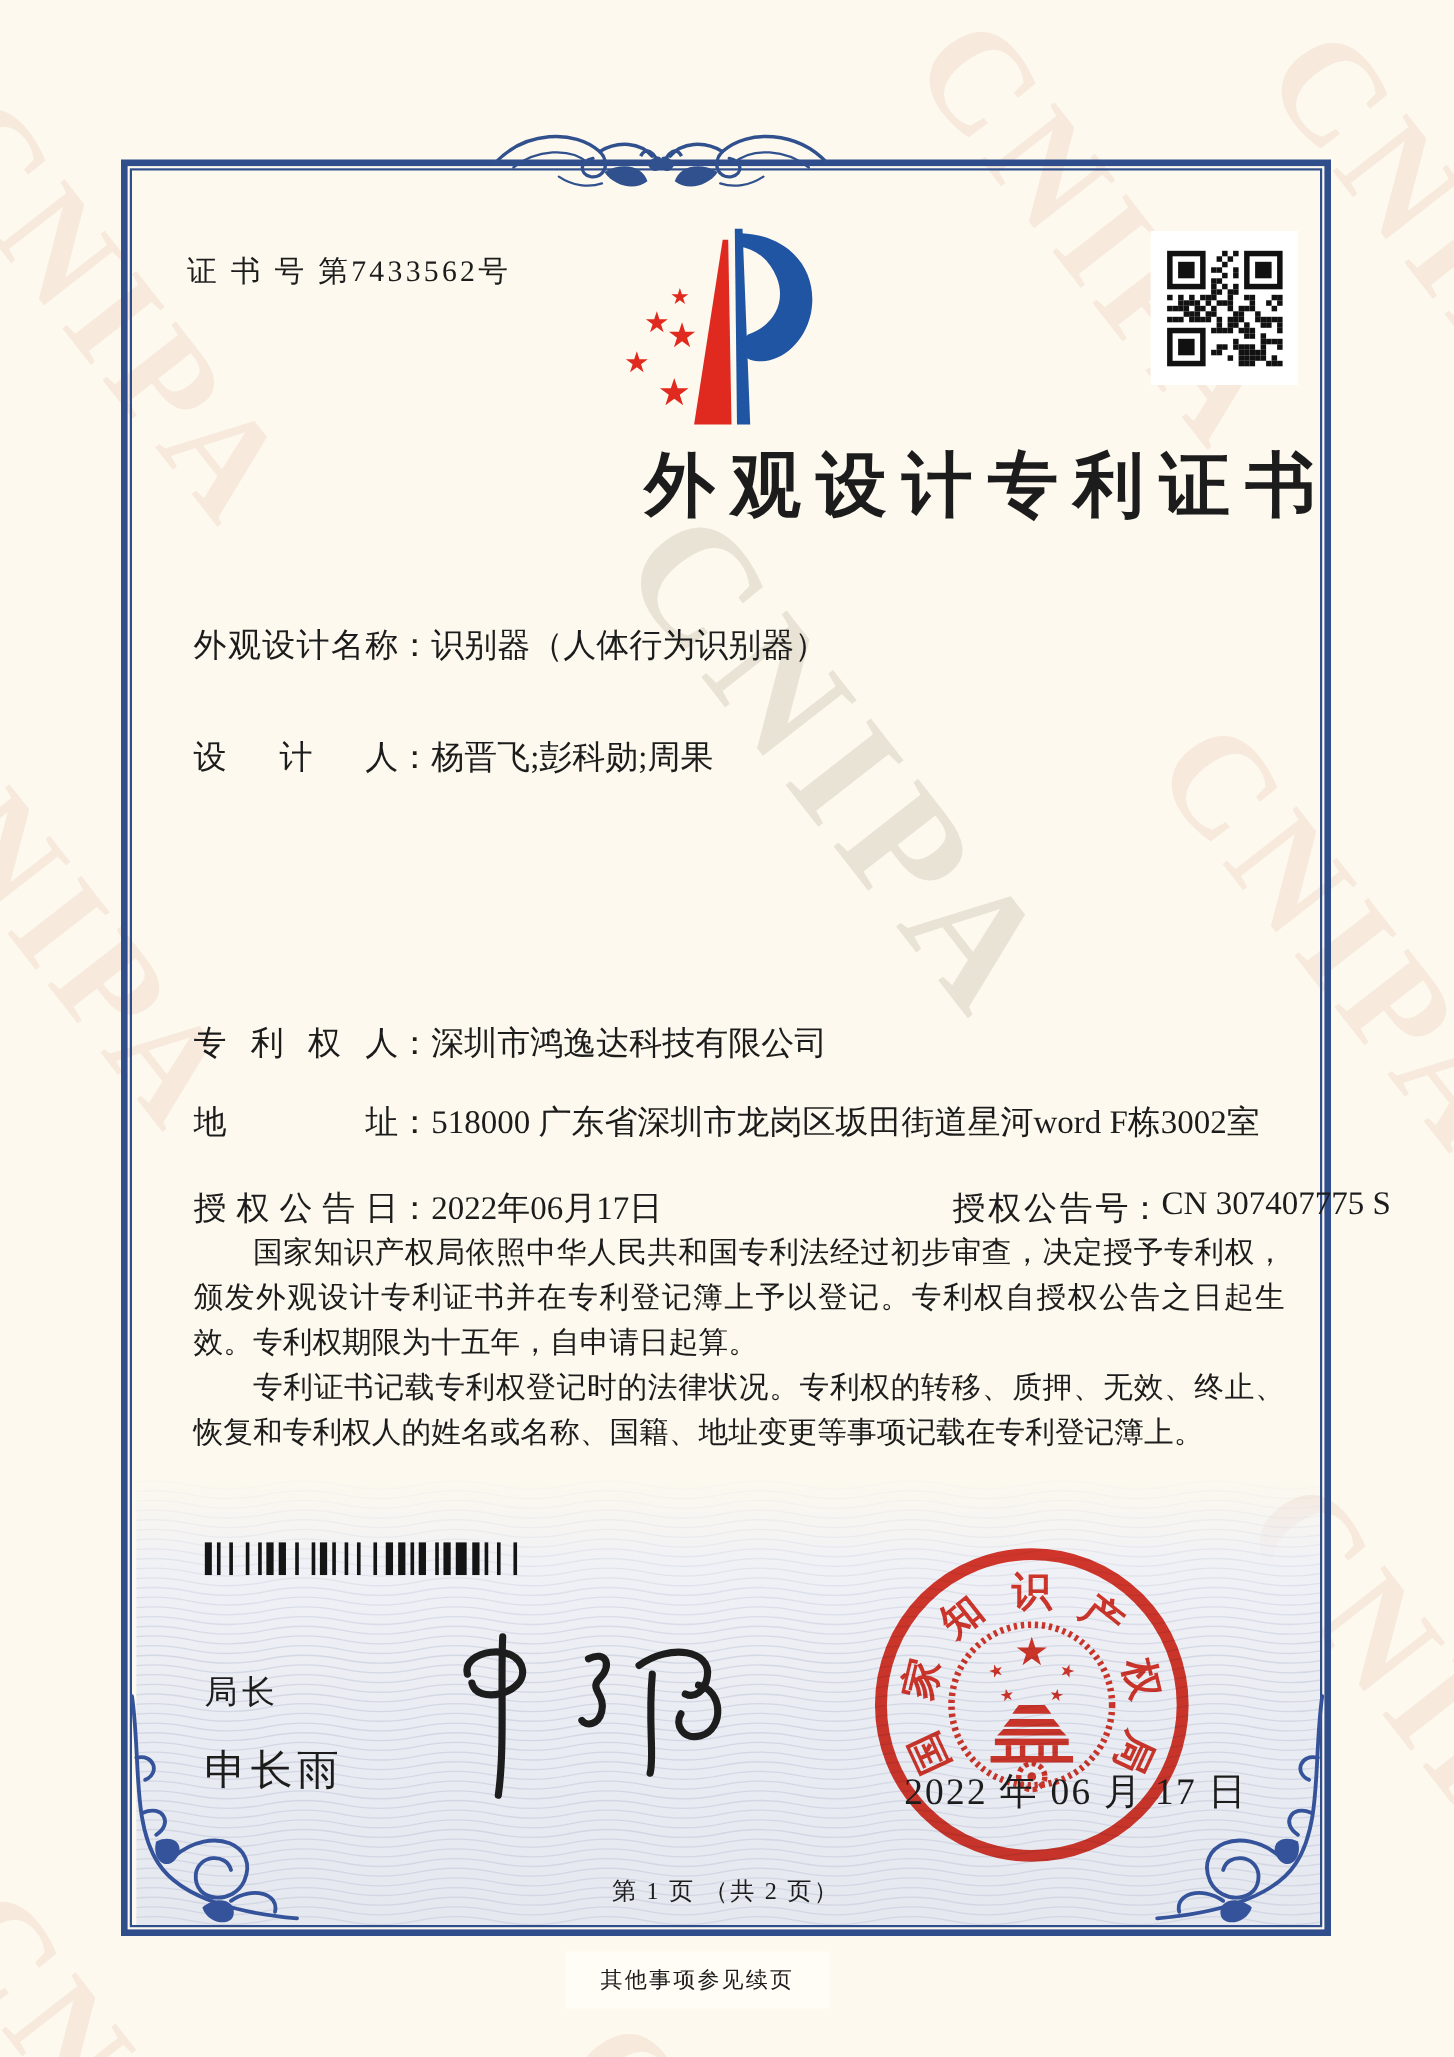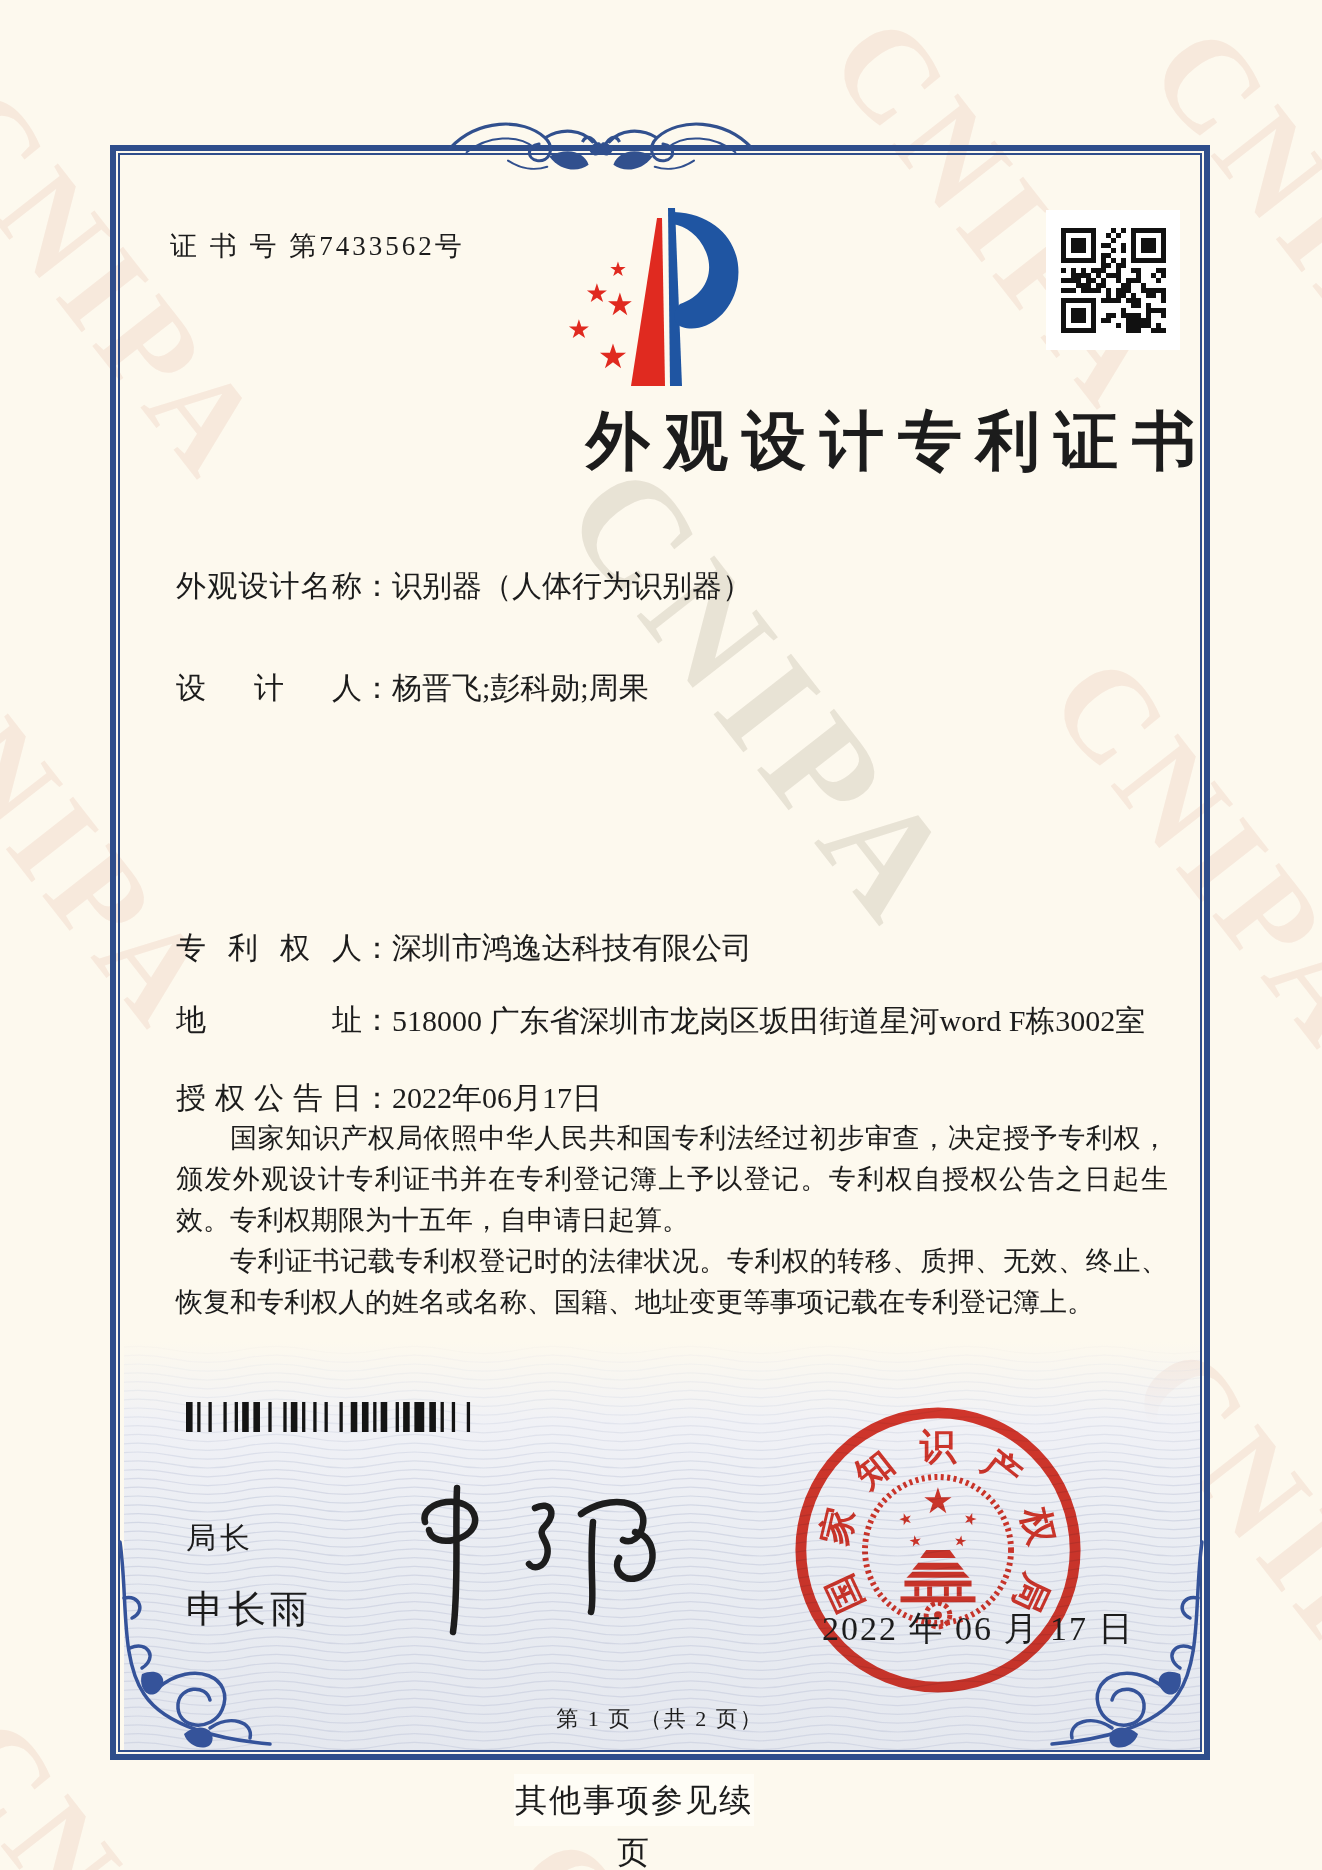--- a/index.html
+++ b/index.html
@@ -55,21 +55,21 @@
   .director-name{ position:absolute; left:186px; top:1584px; font-size:38px; letter-spacing:4px;
     font-family:"Liberation Sans","DejaVu Sans",sans-serif; z-index:3; }
   .signature{ position:absolute; left:385px; top:1470px; z-index:3; }
   .seal{ position:absolute; left:790px; top:1402px; z-index:4; mix-blend-mode:multiply; opacity:0.93; }
   .seal text{ font-family:"Liberation Serif","DejaVu Serif",serif; }
   .seal-date{ position:absolute; left:822px; top:1606px; font-size:34px; letter-spacing:2px; z-index:5; }
   .page-number{ position:absolute; left:110px; top:1704px; width:1100px; text-align:center;
     font-size:22px; letter-spacing:2px; z-index:3; }
   .cont-band{
     position:absolute; left:514px; top:1774px; width:240px; height:52px; background:#fffdf6;
-    text-align:center; line-height:52px; font-size:32px; letter-spacing:2px; z-index:3;
+    text-align:center; line-height:52px; font-size:20px; letter-spacing:2px; z-index:3;
   }
 </style>
 </head>
 <body>
 
 <div class="page">
 
   <span class="wm" style="left:-40px; top:30px;">CNIPA</span>
   <span class="wm" style="left:860px; top:-40px;">CNIPA</span>
   <span class="wm" style="left:1180px; top:-30px;">CNIPA</span>
@@ -340,20 +340,23 @@
   <div class="row" style="top:928px;">
     <span class="lbl">专利权人</span><span>：</span><span class="val">深圳市鸿逸达科技有限公司</span>
   </div>
   <div class="row row-addr" style="top:1000px;">
     <span class="lbl">地址</span><span>：</span><span class="val">518000 广东省深圳市龙岗区坂田街道星河word F栋3002室</span>
   </div>
   <div class="row" style="top:1078px; width:1010px;">
     <span>
       <span class="lbl">授权公告日</span><span>：</span><span class="val">2022年06月17日</span>
     </span>
+    <span class="grant-right">
+      <span class="lbl">授权公告号</span><span>：</span><span class="val">CN 307407775 S</span>
+    </span>
   </div>
 
   <div class="paras">
     <p>国家知识产权局依照中华人民共和国专利法经过初步审查，决定授予专利权，颁发外观设计专利证书并在专利登记簿上予以登记。专利权自授权公告之日起生效。专利权期限为十五年，自申请日起算。</p>
     <p>专利证书记载专利权登记时的法律状况。专利权的转移、质押、无效、终止、恢复和专利权人的姓名或名称、国籍、地址变更等事项记载在专利登记簿上。</p>
   </div>
 
   <svg class="barcode" id="barcode" width="292" height="30" viewBox="0 0 292 30">
       <rect x="0" y="0" width="6.588717948717949" height="30" fill="#141414"></rect>
       <rect x="11.23076923076923" y="0" width="3.2943589743589743" height="30" fill="#141414"></rect>

